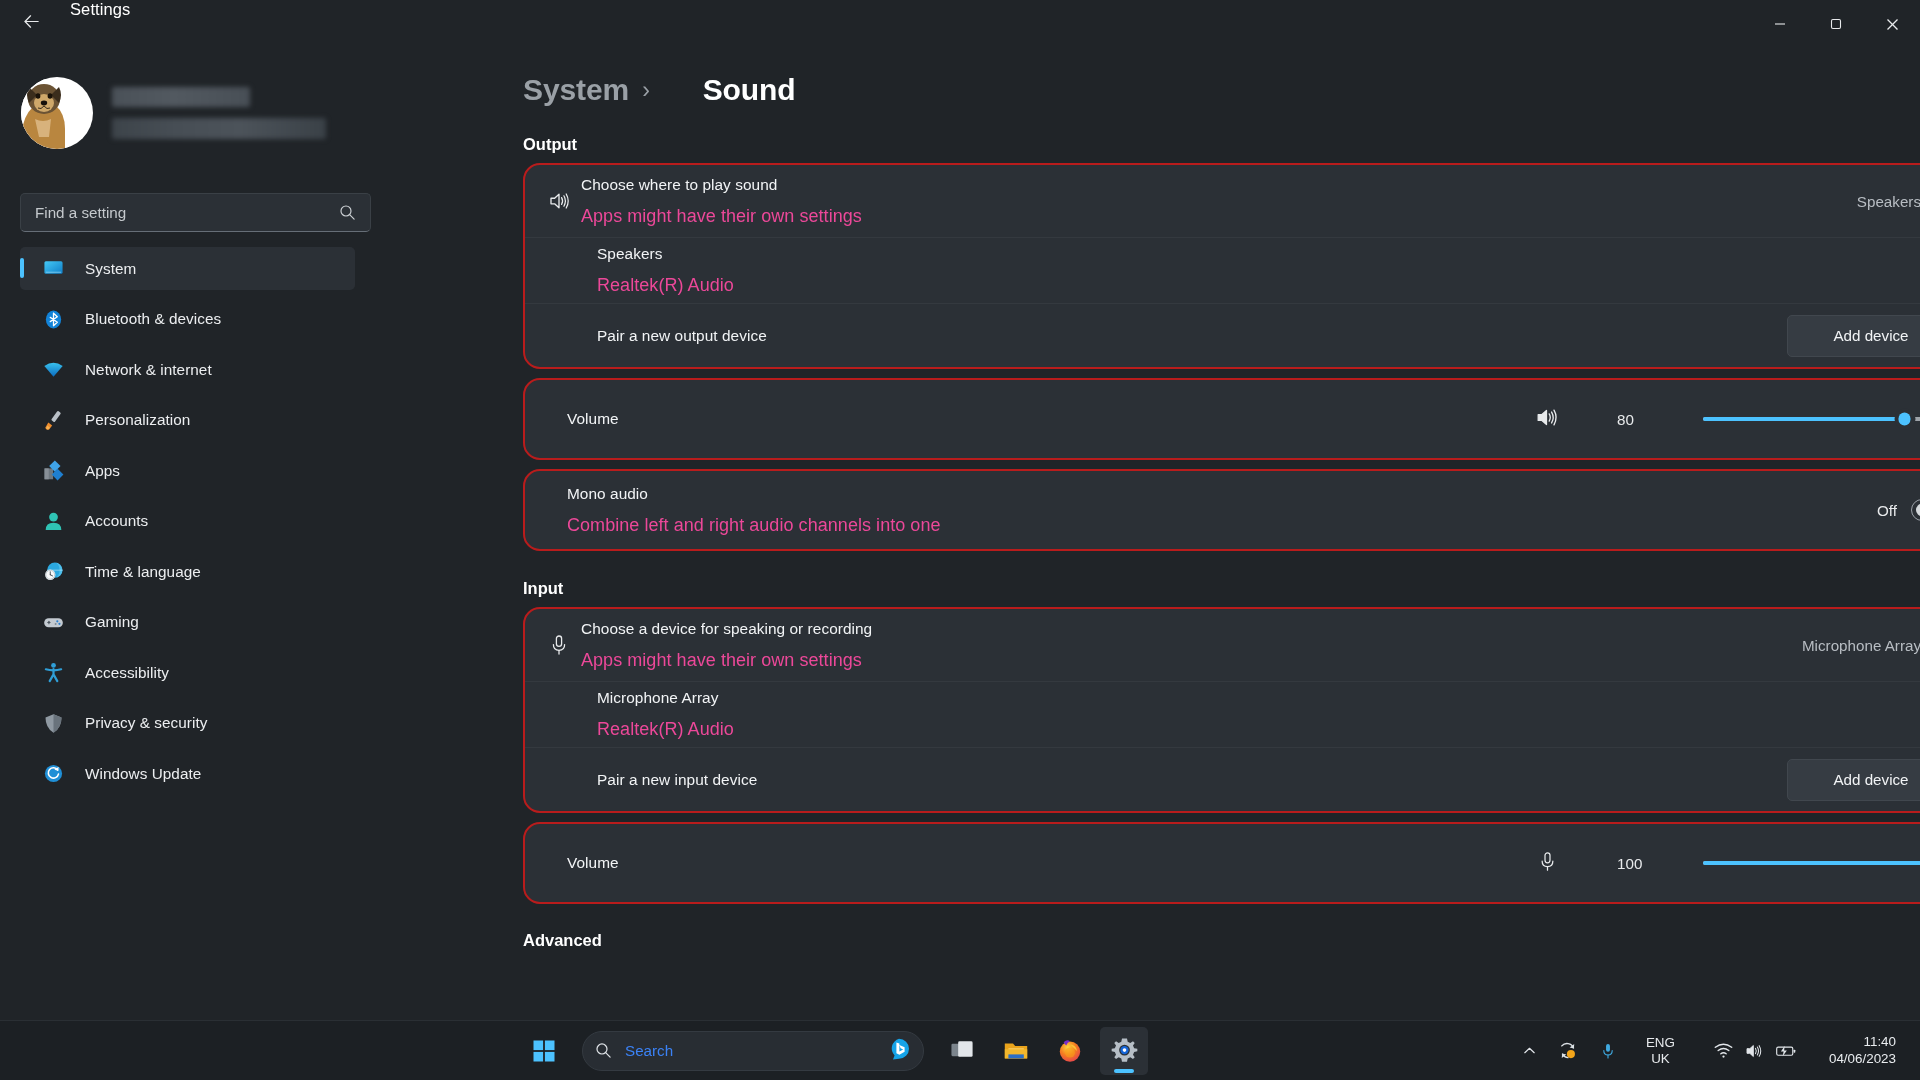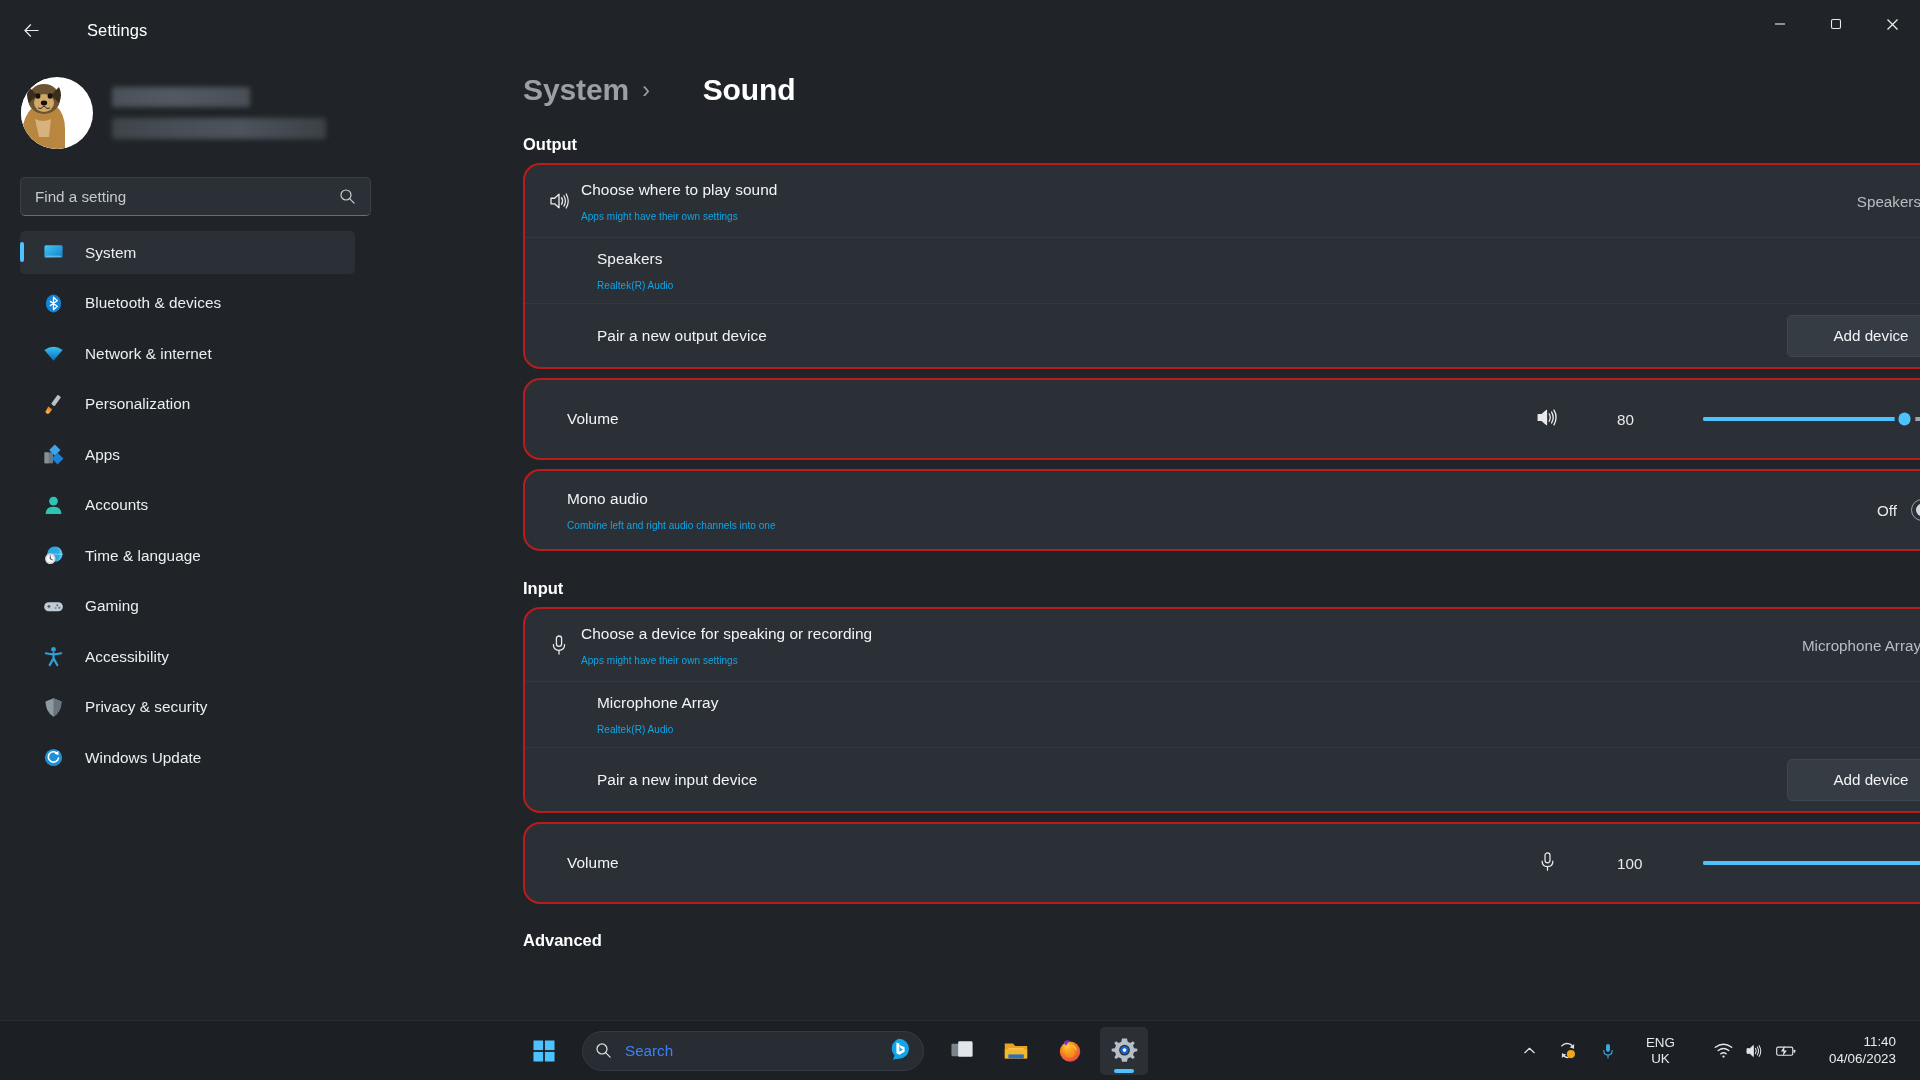--- a/index.html
+++ b/index.html
@@ -15,21 +15,21 @@
     position: relative;
     width: 1920px; height: 1080px;
     background: #202428;
   }
 
   
   .titlebar {
     position: absolute; top: 0; left: 0;
     width: 1920px; height: 60px;
     background: #202428;
-    display: flex; align-items: center; gap: 17px;
+    display: flex; align-items: flex-start;
   }
   .back-btn {
     width: 42px; height: 42px; margin-left: 10px;
     display: flex; align-items: center; justify-content: center;
     border-radius: 5px; cursor: pointer;
   }
   .titlebar-title {
     margin-left: 18px;
     font-size: 16.5px; color: #ffffff; letter-spacing: .1px;
   }
@@ -71,21 +71,21 @@
     filter: blur(2.4px);
   }
   .acct-mail {
     width: 214px; height: 21px; border-radius: 2px; margin-top: 11px;
     background: linear-gradient(90deg,#3d444a 0%,#474e55 30%,#4c535a 60%,#3a4147 100%);
     filter: blur(2.6px);
   }
 
   .search-wrap {
     position: relative;
-    margin-top: 24px;
+    margin-top: 40px;
     height: 33px;
   }
   .search-box {
     width: 351px; height: 39px;
     background: #2b3036;
     border: 1px solid #3a4046;
     border-bottom: 1.6px solid #666e77;
     border-radius: 5px;
     display: flex; align-items: center;
     padding: 0 14px;
@@ -160,21 +160,21 @@
   .row.divider { border-top: 1px solid #34393f; }
   .row.expander { min-height: 72px; cursor: pointer; }
   .row.device { min-height: 66px; padding-left: 72px; cursor: pointer; }
   .row.pair { min-height: 64px; padding-left: 72px; }
   .row.volume { min-height: 78px; padding-left: 42px; }
   .row.mono { min-height: 78px; padding-left: 42px; }
 
   .row-ico { width: 34px; flex: none; display: flex; align-items: center; justify-content: flex-start; }
   .row-text { flex: 1; min-width: 0; }
   .row-title { font-size: 15.4px; color: #f2f4f6; letter-spacing: .05px; }
-  .row-sub { font-size: 10px; color: #0ea5e9; margin-top: 12px; letter-spacing: .05px; }
+  .row-sub { font-size: 18px; color: #ec4899; margin-top: 12px; letter-spacing: .05px; }
   .row-right { display: flex; align-items: center; flex: none; }
   .row-value { font-size: 15.2px; color: #b8bdc3; margin-right: 18px; }
 
   .btn {
     height: 42px; min-width: 168px;
     background: #363c43;
     border: 1px solid #41474e;
     border-radius: 5px;
     color: #f2f4f6; font-size: 15.2px;
     font-family: "Liberation Sans", sans-serif;

